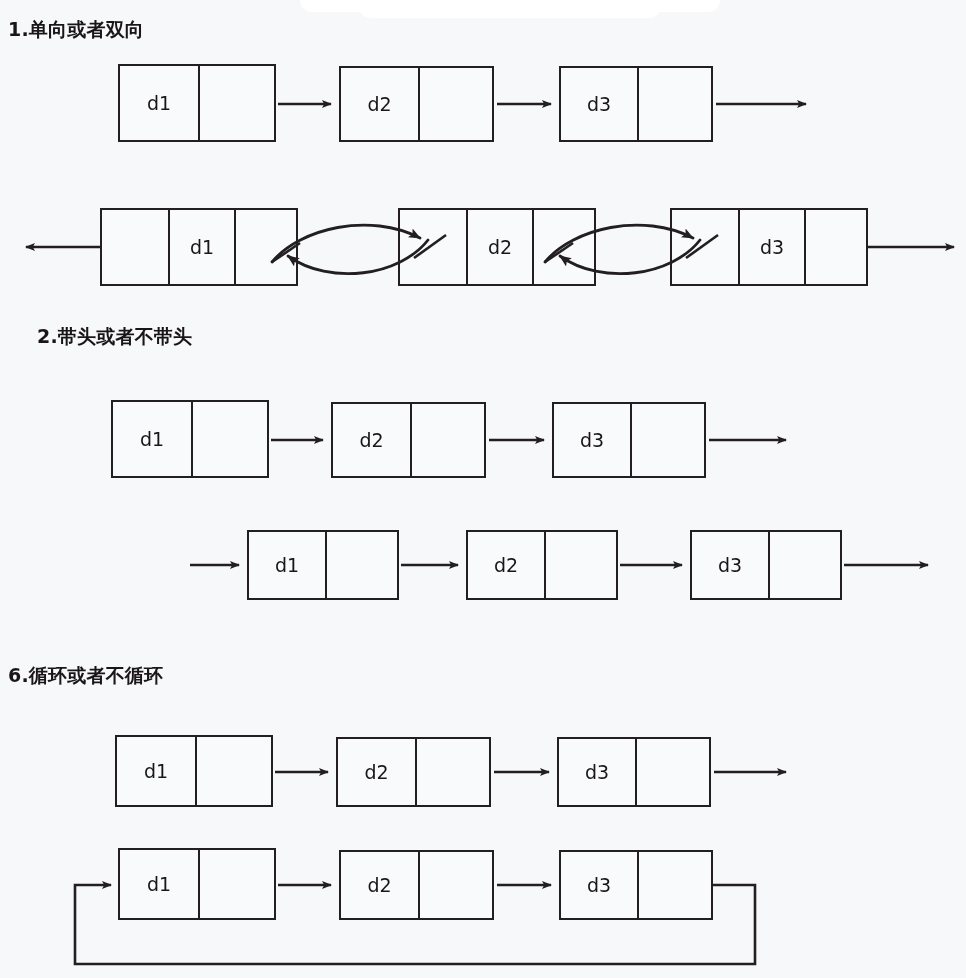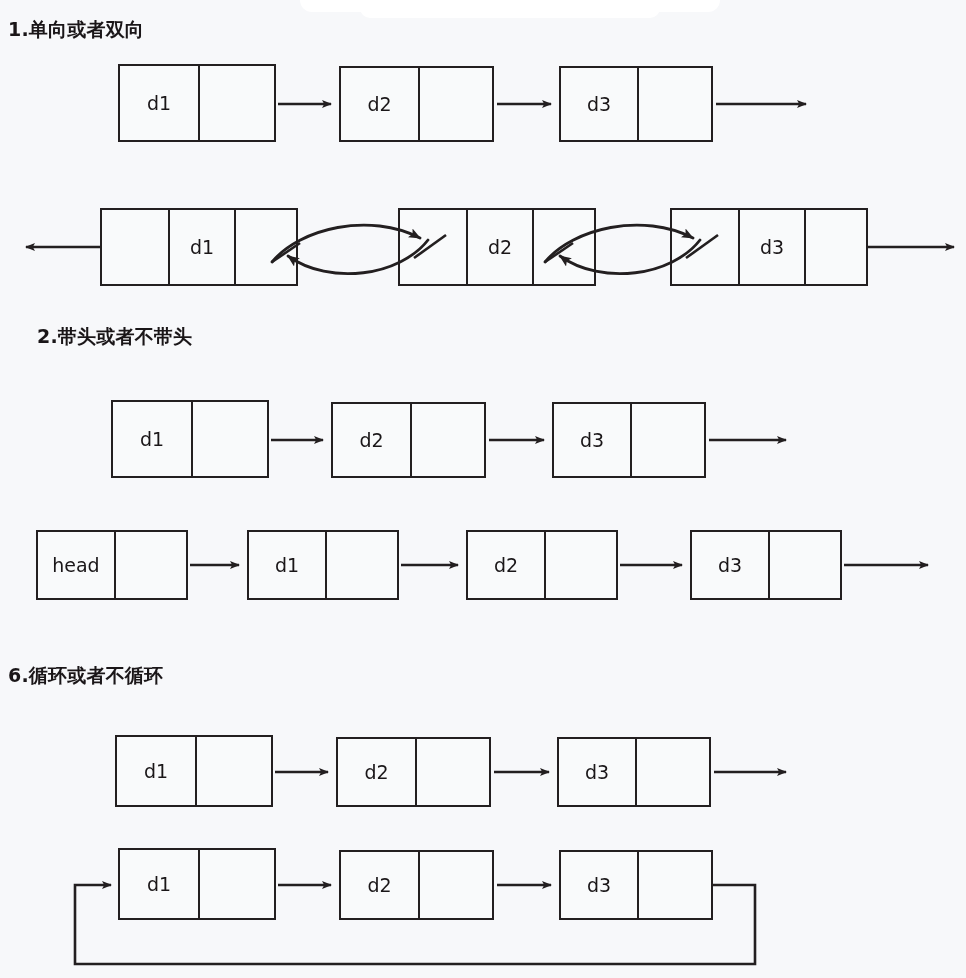--- a/index.html
+++ b/index.html
@@ -113,24 +113,20 @@
   </div>
   <div class="node" style="left:331px; top:402px; width:155px; height:76px;">
     <div class="cell" style="width:79px;">d2</div>
     <div class="cell" style="width:76px;"></div>
   </div>
   <div class="node" style="left:552px; top:402px; width:154px; height:76px;">
     <div class="cell" style="width:78px;">d3</div>
     <div class="cell" style="width:76px;"></div>
   </div>
 
-  <div class="node" style="left:36px; top:530px; width:152px; height:70px;">
-    <div class="cell" style="width:78px;">head</div>
-    <div class="cell" style="width:74px;"></div>
-  </div>
   <div class="node" style="left:247px; top:530px; width:152px; height:70px;">
     <div class="cell" style="width:78px;">d1</div>
     <div class="cell" style="width:74px;"></div>
   </div>
   <div class="node" style="left:466px; top:530px; width:152px; height:70px;">
     <div class="cell" style="width:78px;">d2</div>
     <div class="cell" style="width:74px;"></div>
   </div>
   <div class="node" style="left:690px; top:530px; width:152px; height:70px;">
     <div class="cell" style="width:78px;">d3</div>

